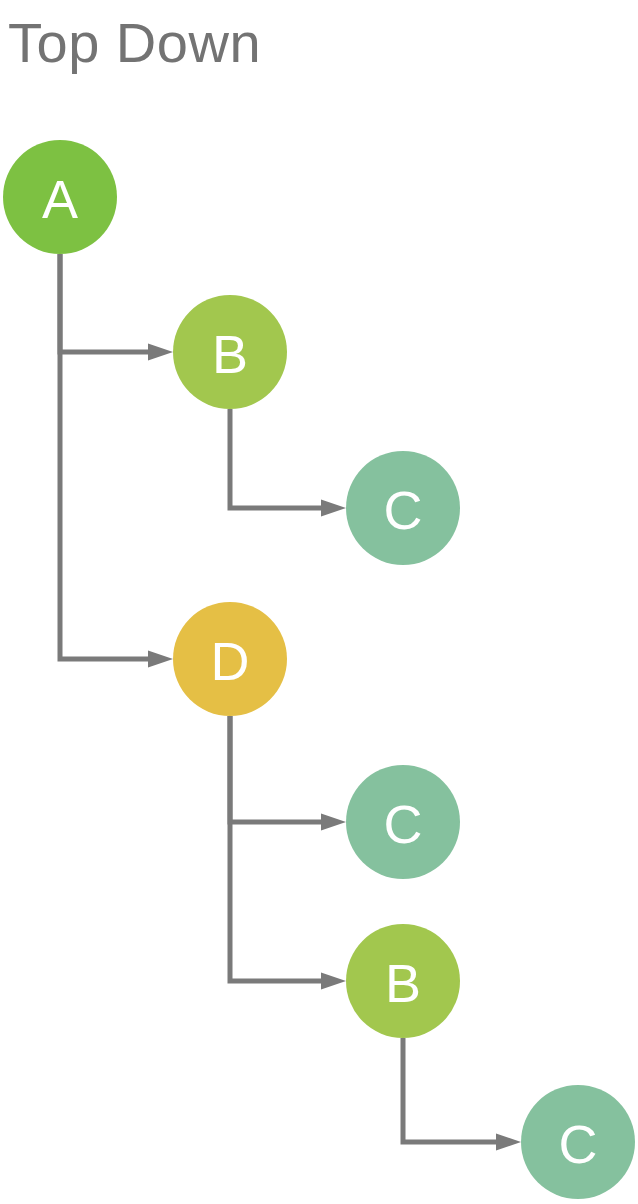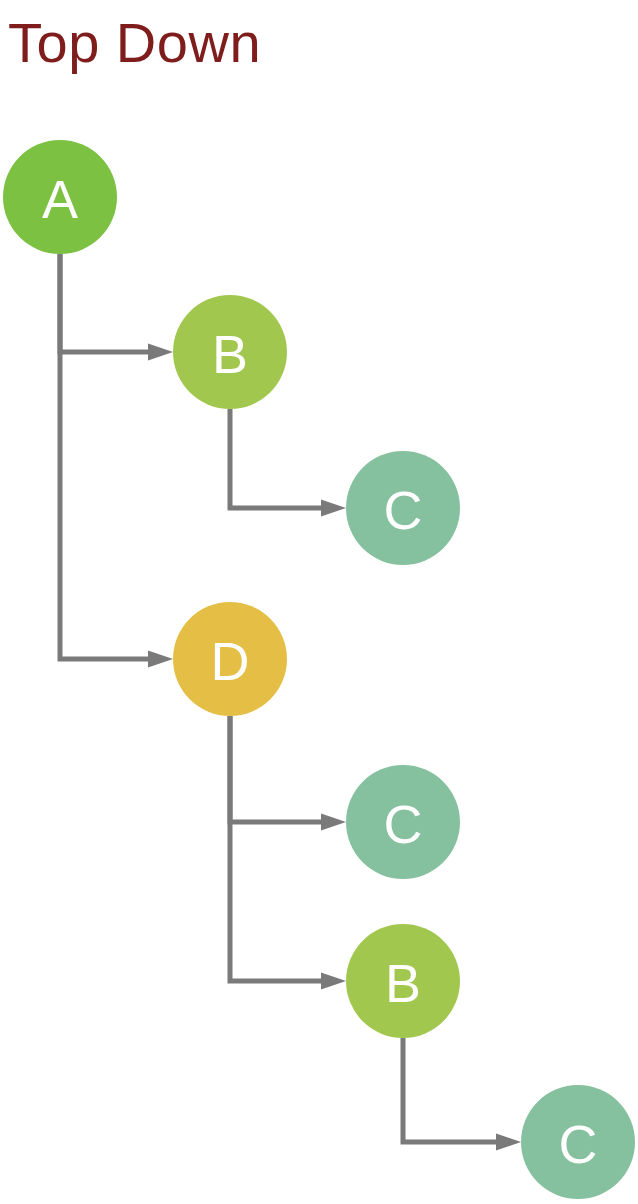--- a/index.html
+++ b/index.html
@@ -16,21 +16,21 @@
     overflow: hidden;
   }
   .diagram-title {
     position: absolute;
     left: 8px;
     top: 10px;
     margin: 0;
     font-size: 56px;
     font-weight: 300;
     letter-spacing: 0.5px;
-    color: #7f1d1d;
+    color: #737373;
     font-family: "Liberation Sans", sans-serif;
   }
   svg.tree {
     position: absolute;
     left: 0;
     top: 0;
   }
   svg.tree text {
     font-family: "Liberation Sans", sans-serif;
     font-weight: 300;

